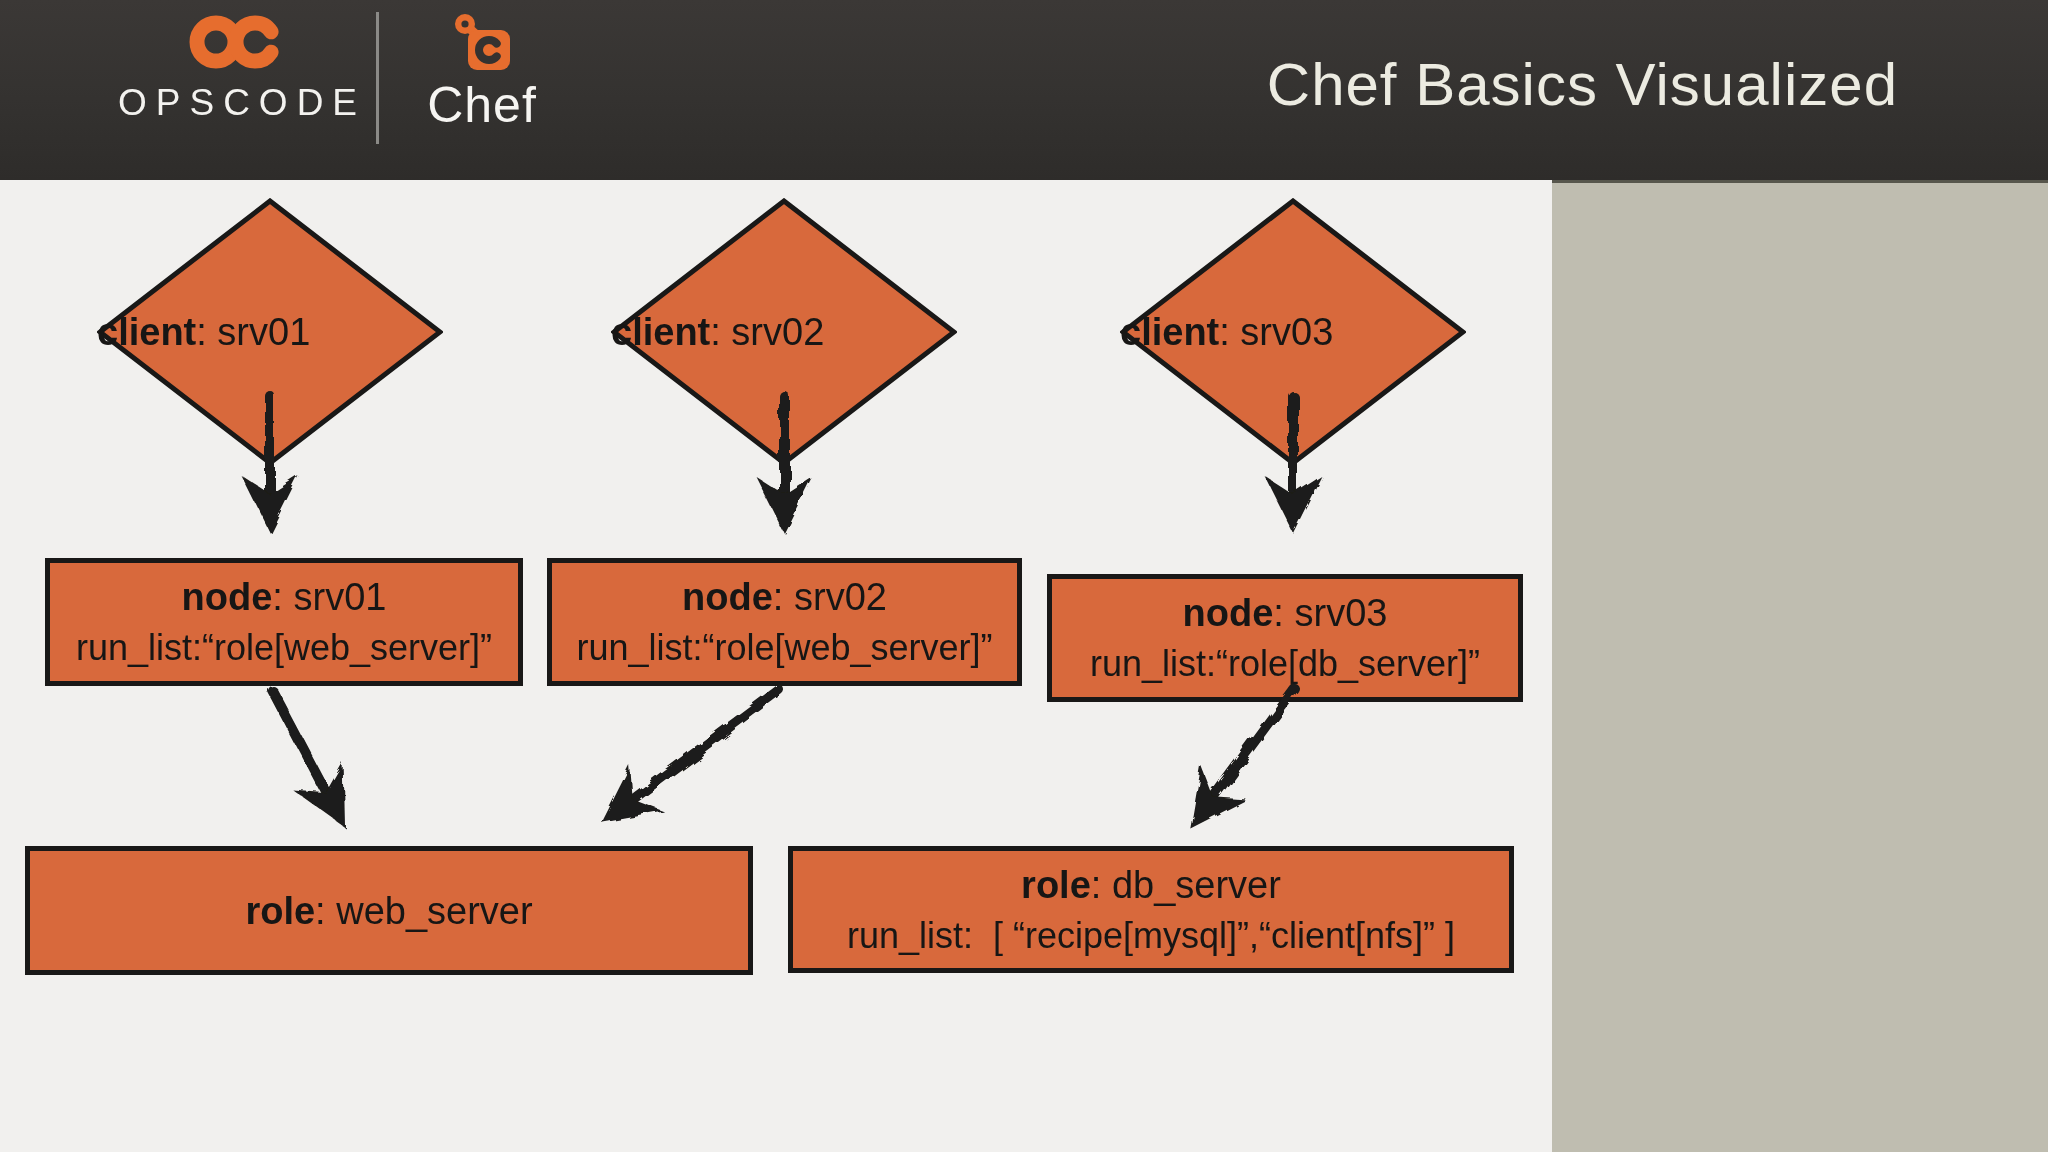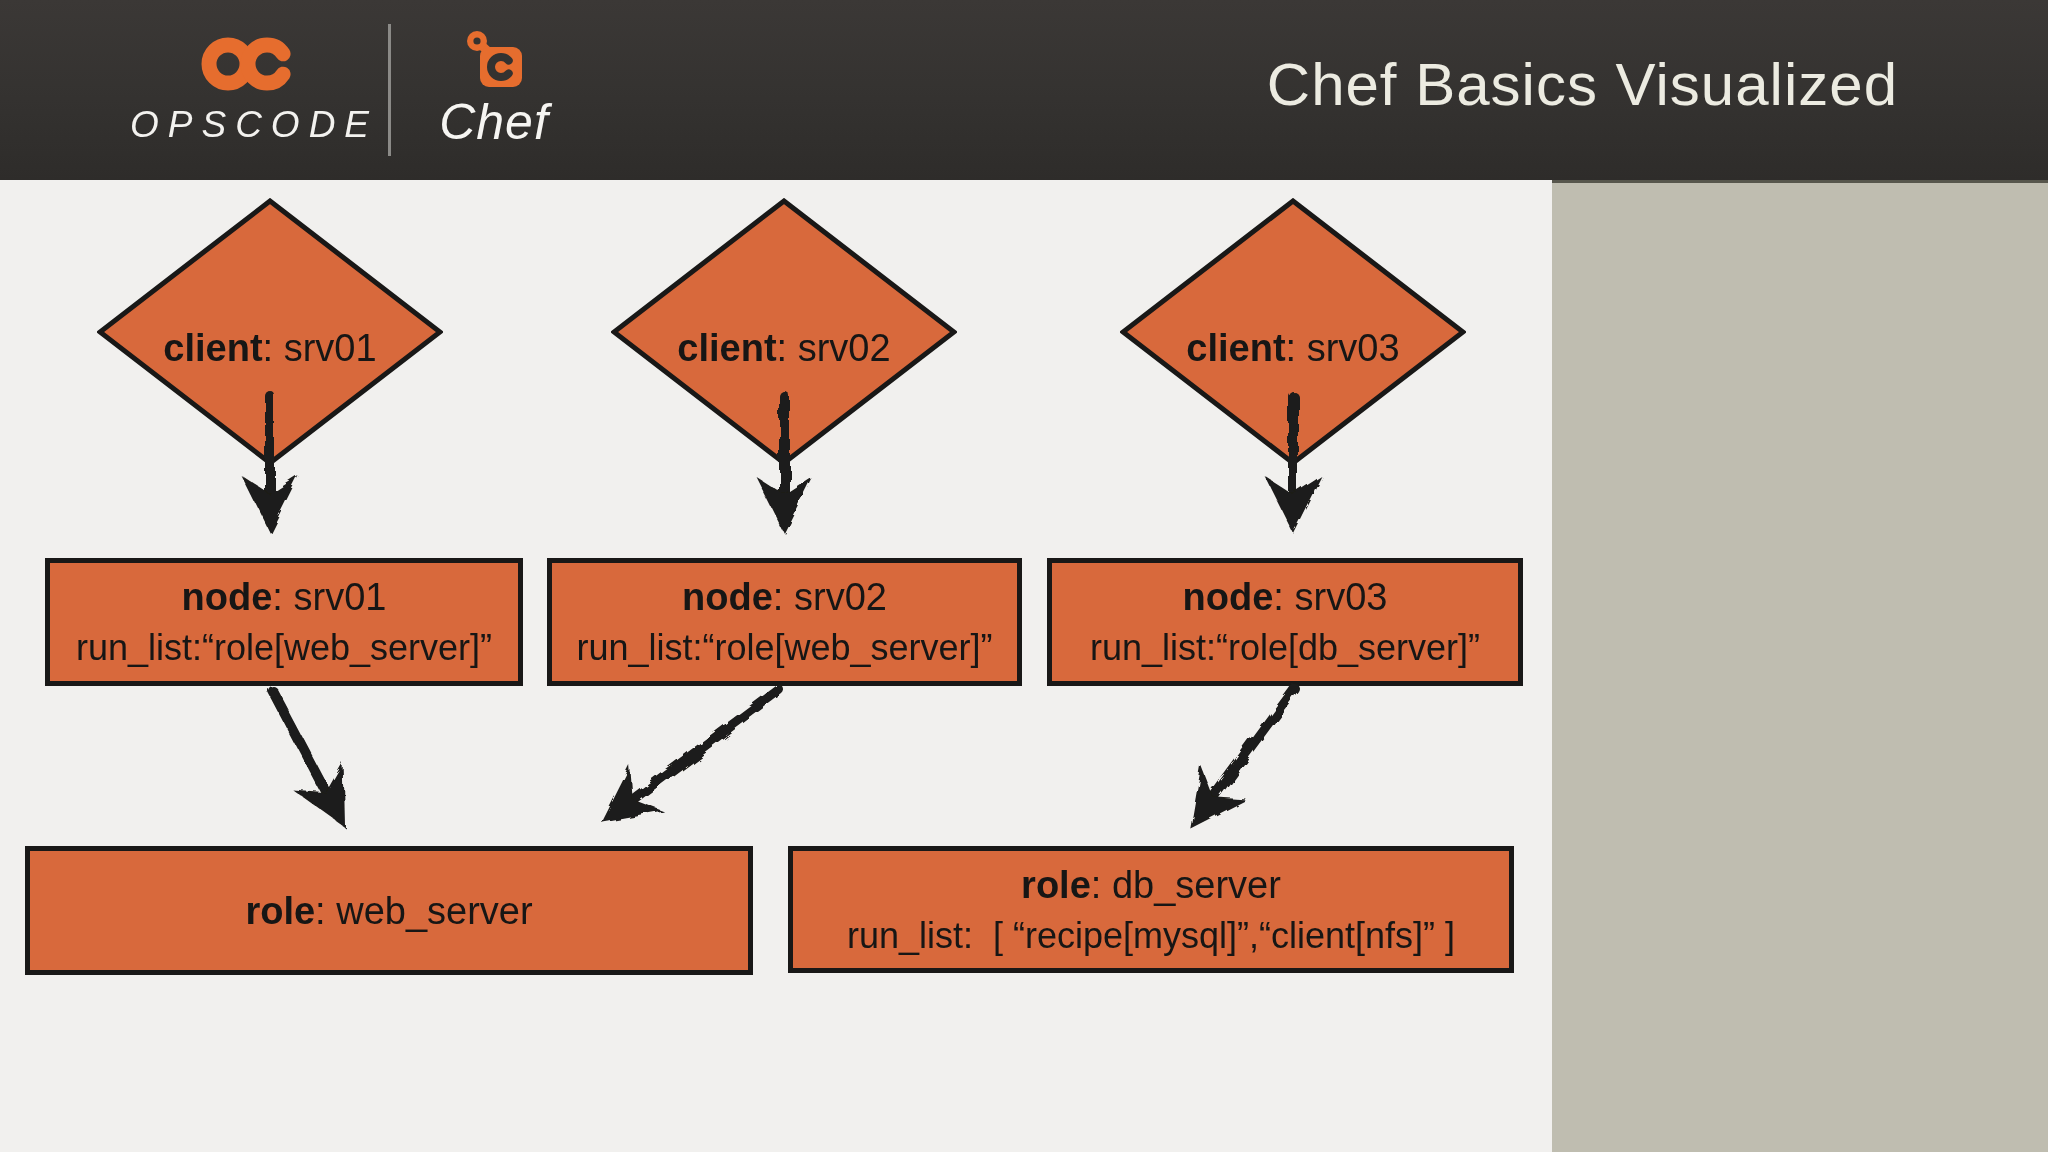--- a/index.html
+++ b/index.html
@@ -6,21 +6,21 @@
   #stage{
     position:relative;width:2048px;height:1152px;overflow:hidden;
     background:#f1f0ee;
     font-family:"Liberation Sans",sans-serif;
   }
   
   .header{
     position:absolute;left:0;top:0;width:2048px;height:180px;
     background:linear-gradient(180deg,#3b3836 0%,#343230 55%,#2e2c2a 100%);
   }
-  .brand{position:absolute;left:130px;top:12px;height:156px;display:flex;align-items:center;font-style:italic;}
+  .brand{position:absolute;left:118px;top:12px;height:156px;display:flex;align-items:flex-start;}
   .oc-block{width:240px;text-align:center;}
   .oc-mark{display:block;margin:0 auto 10px auto;}
   .oc-text{
     color:#f3f2ef;font-size:37px;font-weight:400;letter-spacing:9px;
     font-family:"Liberation Sans",sans-serif;
   }
   .brand-divider{width:3px;height:132px;background:#8b8a87;margin:0 18px;}
   .chef-block{width:170px;text-align:center;}
   .chef-mark{display:block;margin:0 auto 2px auto;}
   .chef-text{color:#f6f5f2;font-size:50px;font-weight:500;letter-spacing:1px;}
@@ -32,22 +32,22 @@
   }
   
   .side-panel{
     position:absolute;left:1552px;top:180px;width:496px;height:972px;
     background:#bfbdb0;border-top:3px solid #57564c;box-sizing:border-box;
   }
   
   .diamond{position:absolute;width:346px;height:268px;}
   .diamond svg{position:absolute;left:0;top:0;}
   .diamond .shape-label{
-    position:absolute;left:0;top:16px;width:100%;height:100%;
-    display:flex;align-items:center;justify-content:center;
+    position:absolute;left:0;top:0;width:100%;height:100%;
+    display:flex;align-items:center;
     font-size:38px;color:#171615;
   }
   .b{font-weight:bold;}
   .obox{
     position:absolute;background:#d8693c;border:5px solid #191817;box-sizing:border-box;
     display:flex;flex-direction:column;align-items:center;justify-content:center;
     color:#171615;
   }
   .obox .line1{font-size:38px;line-height:52px;white-space:pre;}
   .obox .line2{font-size:36px;line-height:50px;white-space:pre;}
@@ -117,21 +117,21 @@
   <div class="obox" style="left:45px;top:558px;width:478px;height:128px;">
     <div class="line1"><span class="b">node</span><span>: srv01</span></div>
     <div class="line2">run_list:“role[web_server]”</div>
   </div>
 
   <div class="obox" style="left:547px;top:558px;width:475px;height:128px;">
     <div class="line1"><span class="b">node</span><span>: srv02</span></div>
     <div class="line2">run_list:“role[web_server]”</div>
   </div>
 
-  <div class="obox" style="left:1047px;top:558px;width:476px;height:128px;">
+  <div class="obox" style="left:1047px;top:574px;width:476px;height:128px;">
     <div class="line1"><span class="b">node</span><span>: srv03</span></div>
     <div class="line2">run_list:“role[db_server]”</div>
   </div>
 
   <div class="obox" style="left:25px;top:846px;width:728px;height:129px;">
     <div class="line1"><span class="b">role</span><span>: web_server</span></div>
   </div>
 
   <div class="obox" style="left:788px;top:846px;width:726px;height:127px;">
     <div class="line1"><span class="b">role</span><span>: db_server</span></div>

